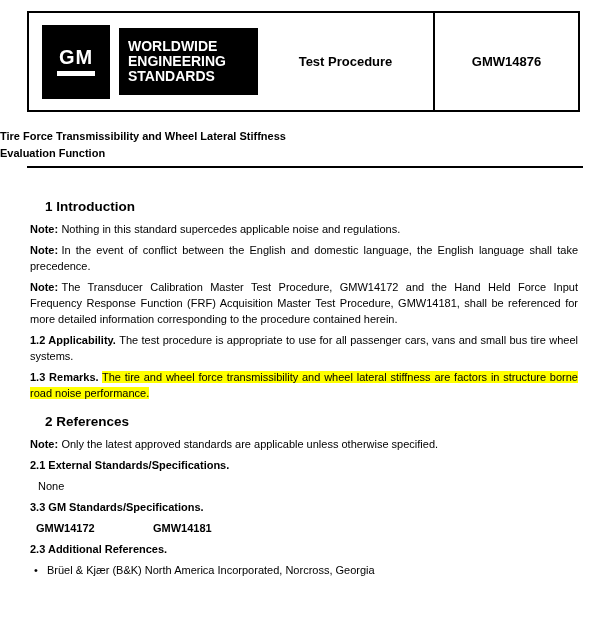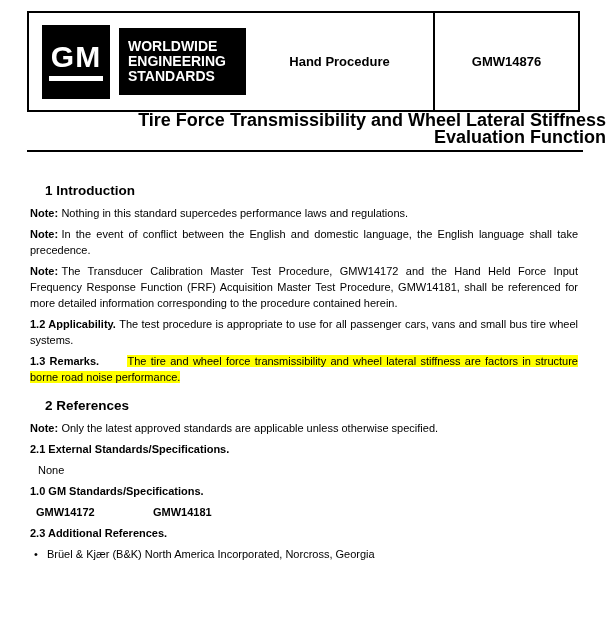--- a/index.html
+++ b/index.html
@@ -29,57 +29,57 @@
   .gm-logo {
     width: 68px; height: 74px;
     background: #000;
     margin-left: 13px;
     display: flex; align-items: center; justify-content: center;
     flex: 0 0 auto;
   }
   .gm-logo-text {
     color: #fff;
     font-weight: bold;
-    font-size: 30px;
+    font-size: 20px;
     letter-spacing: 1px;
     line-height: 1;
     border-bottom: 5px solid #fff;
     padding: 0 2px 4px 2px;
   }
   .wes-box {
     background: #000;
     color: #fff;
     font-weight: bold;
     font-size: 14px;
     line-height: 15px;
-    width: 127px;
+    width: 139px;
     padding: 11px 9px;
     margin-left: 9px;
     flex: 0 0 auto;
   }
   .test-procedure {
     flex: 1;
     text-align: center;
     font-weight: bold;
     font-size: 13px;
   }
   .header-right {
     flex: 1;
     display: flex; align-items: center; justify-content: center;
     font-weight: bold;
     font-size: 13px;
     border-radius: 18px;
   }
 
   
   .doc-title {
-    margin-top: 0;
-    text-align: right;
+    margin-top: 16px;
+    text-align: left;
     font-weight: bold;
-    font-size: 18px;
+    font-size: 11px;
     line-height: 17px;
   }
   .title-rule {
     border: none;
     border-top: 2px solid #000;
     margin: 4px 23px 0 27px;
   }
 
   
   .body {
@@ -92,21 +92,20 @@
     font-size: 13.5px;
     margin: 0 0 6px 15px;
   }
   .section-heading.later { margin-top: 13px; }
   .body p { margin: 0 0 5px 0; }
   .just { text-align: justify; }
   b.lead { margin-right: 0.3em; }
   .hl {
     background: var(--hl);
     color: #000;
-    margin-left: 25px;
   }
   .indent1 { padding-left: 8px; }
   .gm-std-row { padding-left: 6px; font-weight: bold; }
   .gm-std-col { display: inline-block; width: 117px; }
 
   ul.refs { list-style: none; margin: 1px 0 0 0; }
   ul.refs li {
     padding-left: 17px;
     position: relative;
     margin-bottom: 4px;
@@ -123,54 +122,54 @@
 <body>
 
 <div class="page">
 
   <div class="header-table">
     <div class="header-left">
       <div class="gm-logo">
         <span class="gm-logo-text">GM</span>
       </div>
       <div class="wes-box">WORLDWIDE ENGINEERING STANDARDS</div>
-      <div class="test-procedure">Hand Procedure</div>
+      <div class="test-procedure">Test Procedure</div>
     </div>
     <div class="header-right">GMW14876</div>
   </div>
 
   <div class="doc-title">
     <div>Tire Force Transmissibility and Wheel Lateral Stiffness</div>
     <div>Evaluation Function</div>
   </div>
   <hr class="title-rule">
 
   <div class="body">
 
     <div class="section-heading">1 Introduction</div>
 
-    <p><b class="lead">Note:</b><span>Nothing in this standard supercedes performance laws and regulations.</span></p>
+    <p><b class="lead">Note:</b><span>Nothing in this standard supercedes applicable noise and regulations.</span></p>
 
     <p class="just"><b class="lead">Note:</b><span>In the event of conflict between the English and domestic language, the English language shall take precedence.</span></p>
 
     <p class="just"><b class="lead">Note:</b><span>The Transducer Calibration Master Test Procedure, GMW14172 and the Hand Held Force Input Frequency Response Function (FRF) Acquisition Master Test Procedure, GMW14181, shall be referenced for more detailed information corresponding to the procedure contained herein.</span></p>
 
 
     <p class="just"><b class="lead">1.2 Applicability.</b><span>The test procedure is appropriate to use for all passenger cars, vans and small bus tire wheel systems.</span></p>
 
     <p class="just"><b class="lead">1.3 Remarks.</b><span class="hl">The tire and wheel force transmissibility and wheel lateral stiffness are factors in structure borne road noise performance.</span></p>
 
     <div class="section-heading later">2 References</div>
 
     <p><b class="lead">Note:</b><span>Only the latest approved standards are applicable unless otherwise specified.</span></p>
 
     <p><b>2.1 External Standards/Specifications.</b></p>
     <p class="indent1">None</p>
 
-    <p><b>1.0 GM Standards/Specifications.</b></p>
+    <p><b>3.3 GM Standards/Specifications.</b></p>
     <p class="gm-std-row">
       <span class="gm-std-col">GMW14172</span><span>GMW14181</span>
     </p>
 
     <p><b>2.3 Additional References.</b></p>
     <ul class="refs">
       <li>Brüel &amp; Kjær (B&amp;K) North America Incorporated, Norcross, Georgia</li>
 
     </ul>
 

